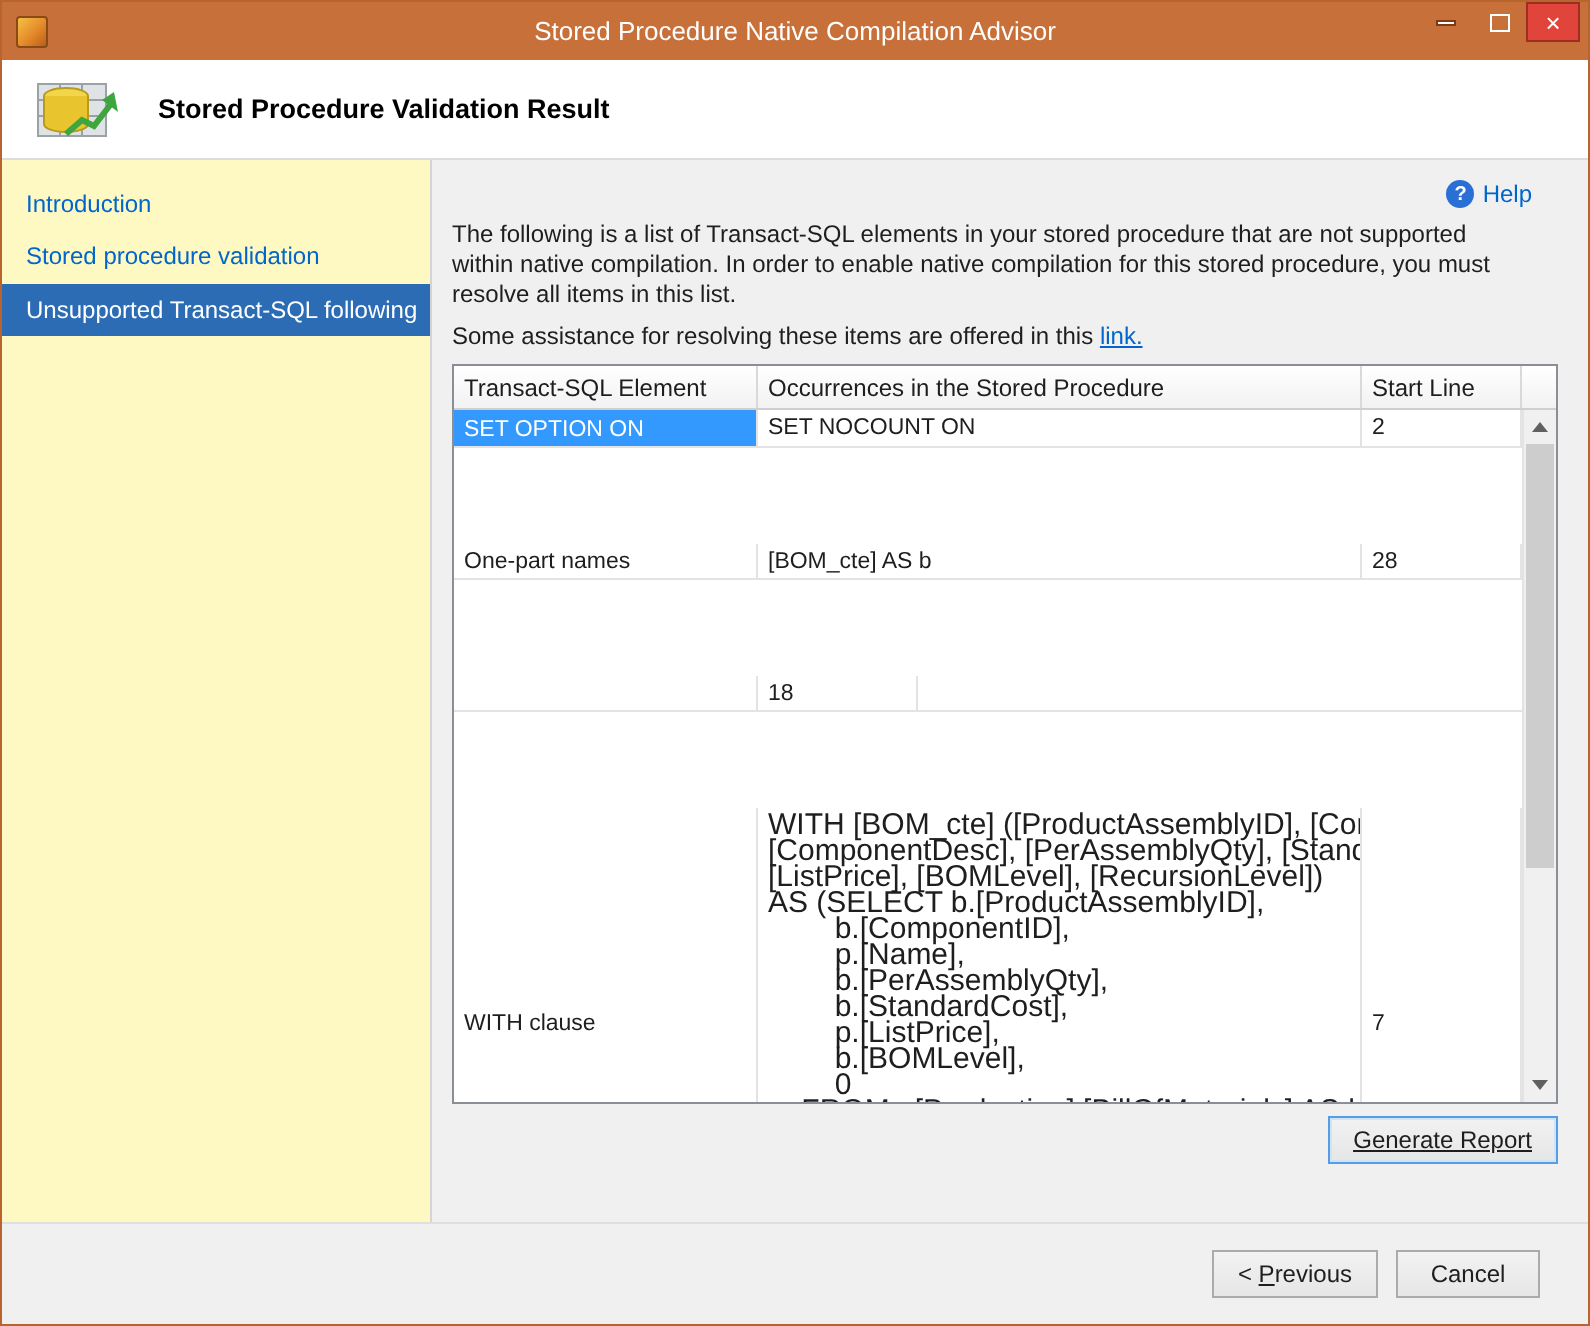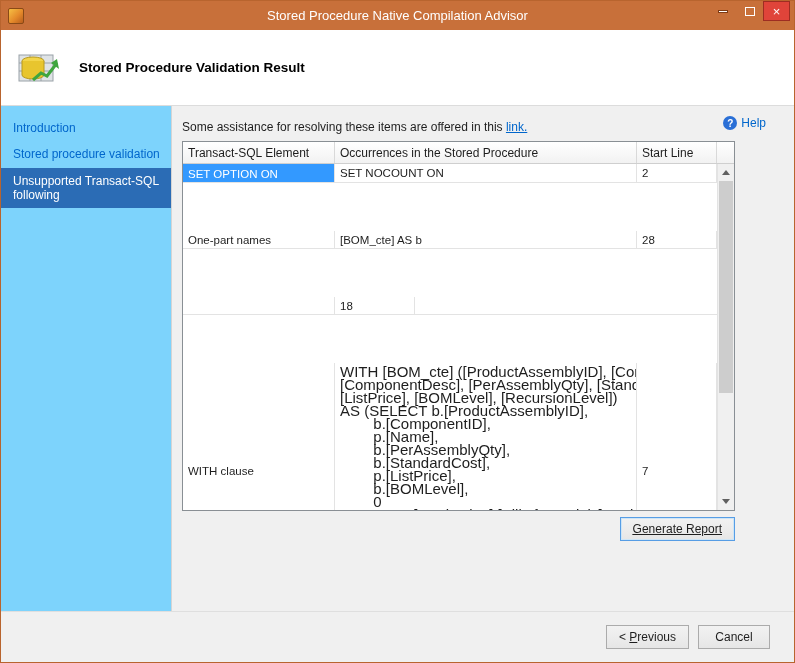--- a/index.html
+++ b/index.html
@@ -13,27 +13,27 @@
   .app-icon { width:16px; height:16px; margin-left:7px; border-radius:2px;
               background:linear-gradient(135deg,#f6c044 0%,#e58a2a 55%,#b95d1d 100%); border:1px solid #8a4a16; }
   .titlebar .title { position:absolute; left:0; right:0; text-align:center; color:#fff; font-size:13px; }
   .caption-buttons { position:absolute; right:4px; top:0; display:flex; }
   .cap-btn { width:27px; height:20px; display:flex; align-items:center; justify-content:center; cursor:default; }
   .cap-btn .min-glyph { width:10px; height:3px; background:#fff; border:1px solid #7e3a14; }
   .cap-btn .max-glyph { width:10px; height:9px; border:1px solid #fff; background:transparent; }
   .cap-btn.close { background:#e0443a; color:#fff; font-size:13px; border:1px solid #9e2d22; }
 
   
-  .header { height:76px; background:#fff; display:flex; align-items:center; border-bottom:1px solid #dcdcdc; flex:0 0 auto; }
+  .header { height:50px; background:#fff; display:flex; align-items:center; border-bottom:1px solid #dcdcdc; flex:0 0 auto; }
   .header-icon { width:44px; height:38px; margin:0 18px 0 16px; }
   .header h1 { font-size:13.5px; font-weight:bold; color:#000; }
 
   
   .body { flex:1 1 auto; display:flex; min-height:0; }
-  .sidebar { width:171px; background:#7dd3fc; border-right:1px solid #d4d4d4; padding-top:10px; flex:0 0 auto; }
+  .sidebar { width:215px; background:#fef9c3; border-right:1px solid #d4d4d4; padding-top:10px; flex:0 0 auto; }
   .side-item { padding:5px 6px 5px 12px; color:#0066cc; cursor:pointer; margin-bottom:2px; }
   .side-item.selected { background:#2b6cb5; color:#fff; padding-top:6px; padding-bottom:6px; }
 
   .main { flex:1 1 auto; padding:8px 30px 0 10px; position:relative; min-width:0; }
   .help { position:absolute; top:10px; right:28px; display:flex; align-items:center; gap:4px; cursor:pointer; }
   .help-icon { width:14px; height:14px; border-radius:50%; background:#2a6fd6; color:#fff; font-size:10px; font-weight:bold;
                display:flex; align-items:center; justify-content:center; }
   .help-label { color:#0066cc; }
 
   .desc { margin-top:22px; line-height:15px; max-width:556px; }
@@ -122,20 +122,21 @@
       <div class="side-item">Stored procedure validation</div>
       <div class="side-item selected">Unsupported Transact-SQL following</div>
     </div>
 
     <div class="main">
       <div class="help">
         <span class="help-icon">?</span>
         <span class="help-label">Help</span>
       </div>
 
+      <p class="desc">The following is a list of Transact-SQL elements in your stored procedure that are not supported within native compilation. In order to enable native compilation for this stored procedure, you must resolve all items in this list.</p>
       <p class="assist"><span>Some assistance for resolving these items are offered in this </span><span class="link">link.</span></p>
 
       <div class="grid">
         <div class="grid-header">
           <div class="gh-cell c1">Transact-SQL Element</div>
           <div class="gh-cell c2">Occurrences in the Stored Procedure</div>
           <div class="gh-cell c3">Start Line</div>
         </div>
         <div class="grid-body">
           <div class="rows">

